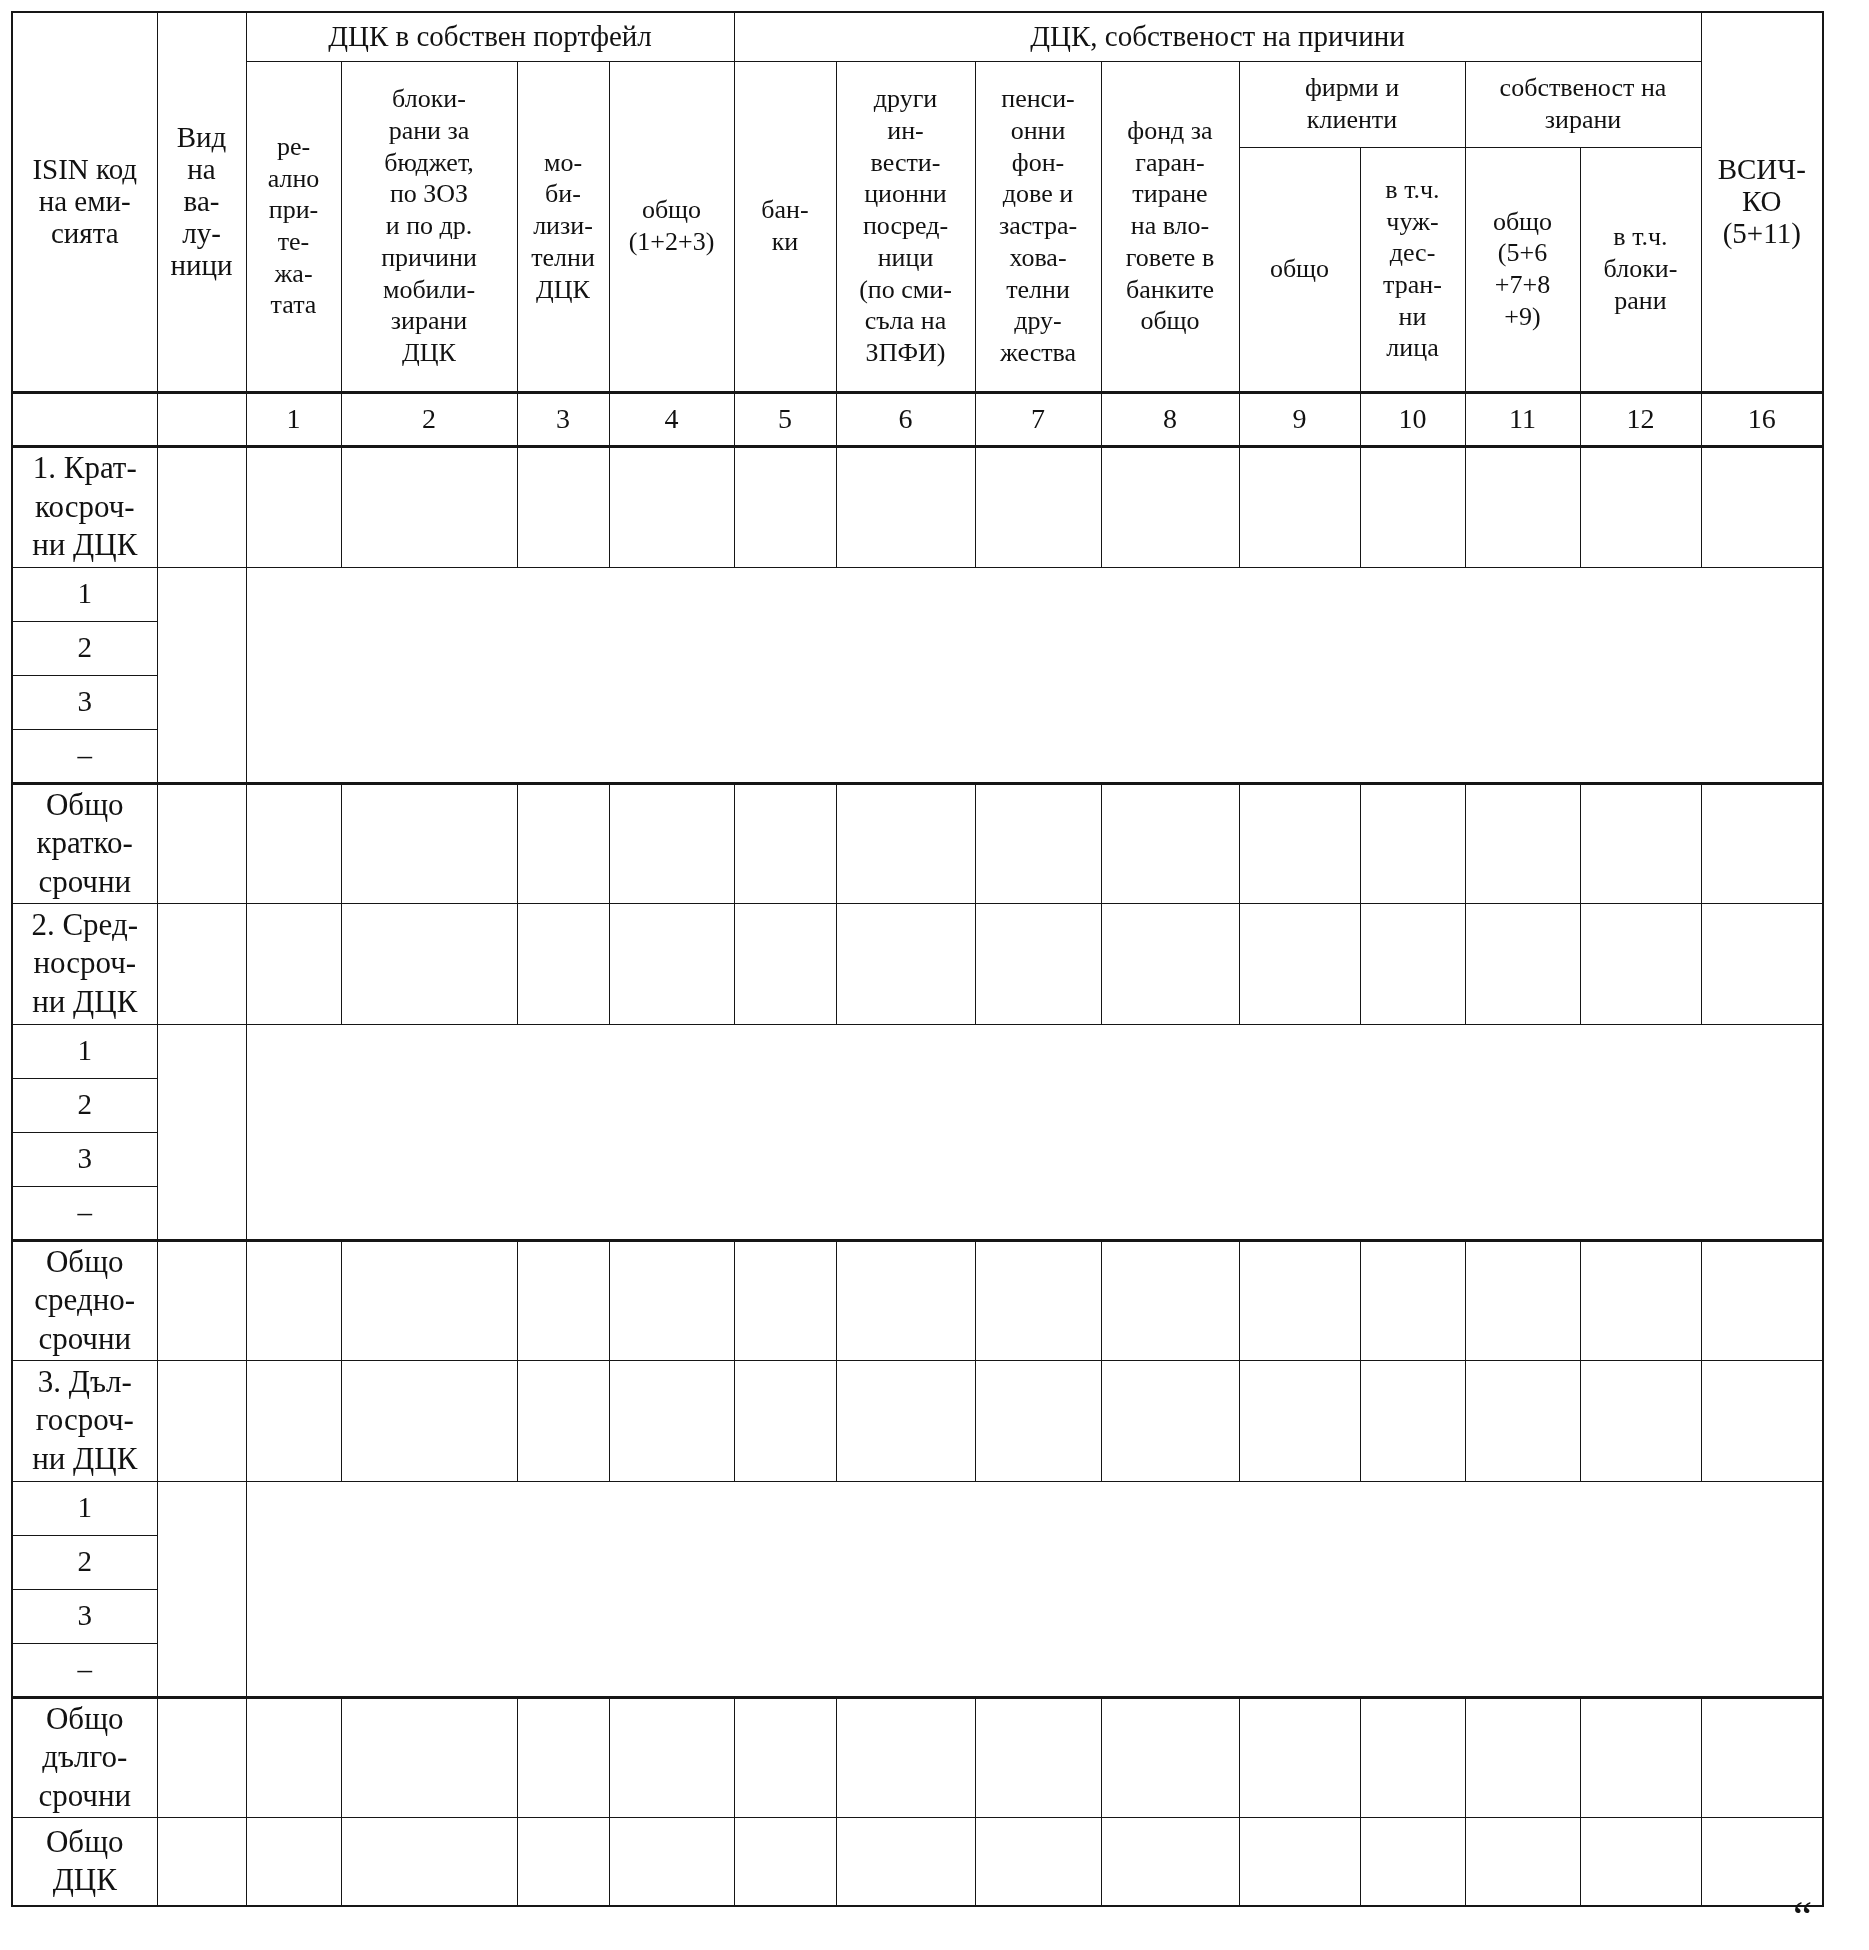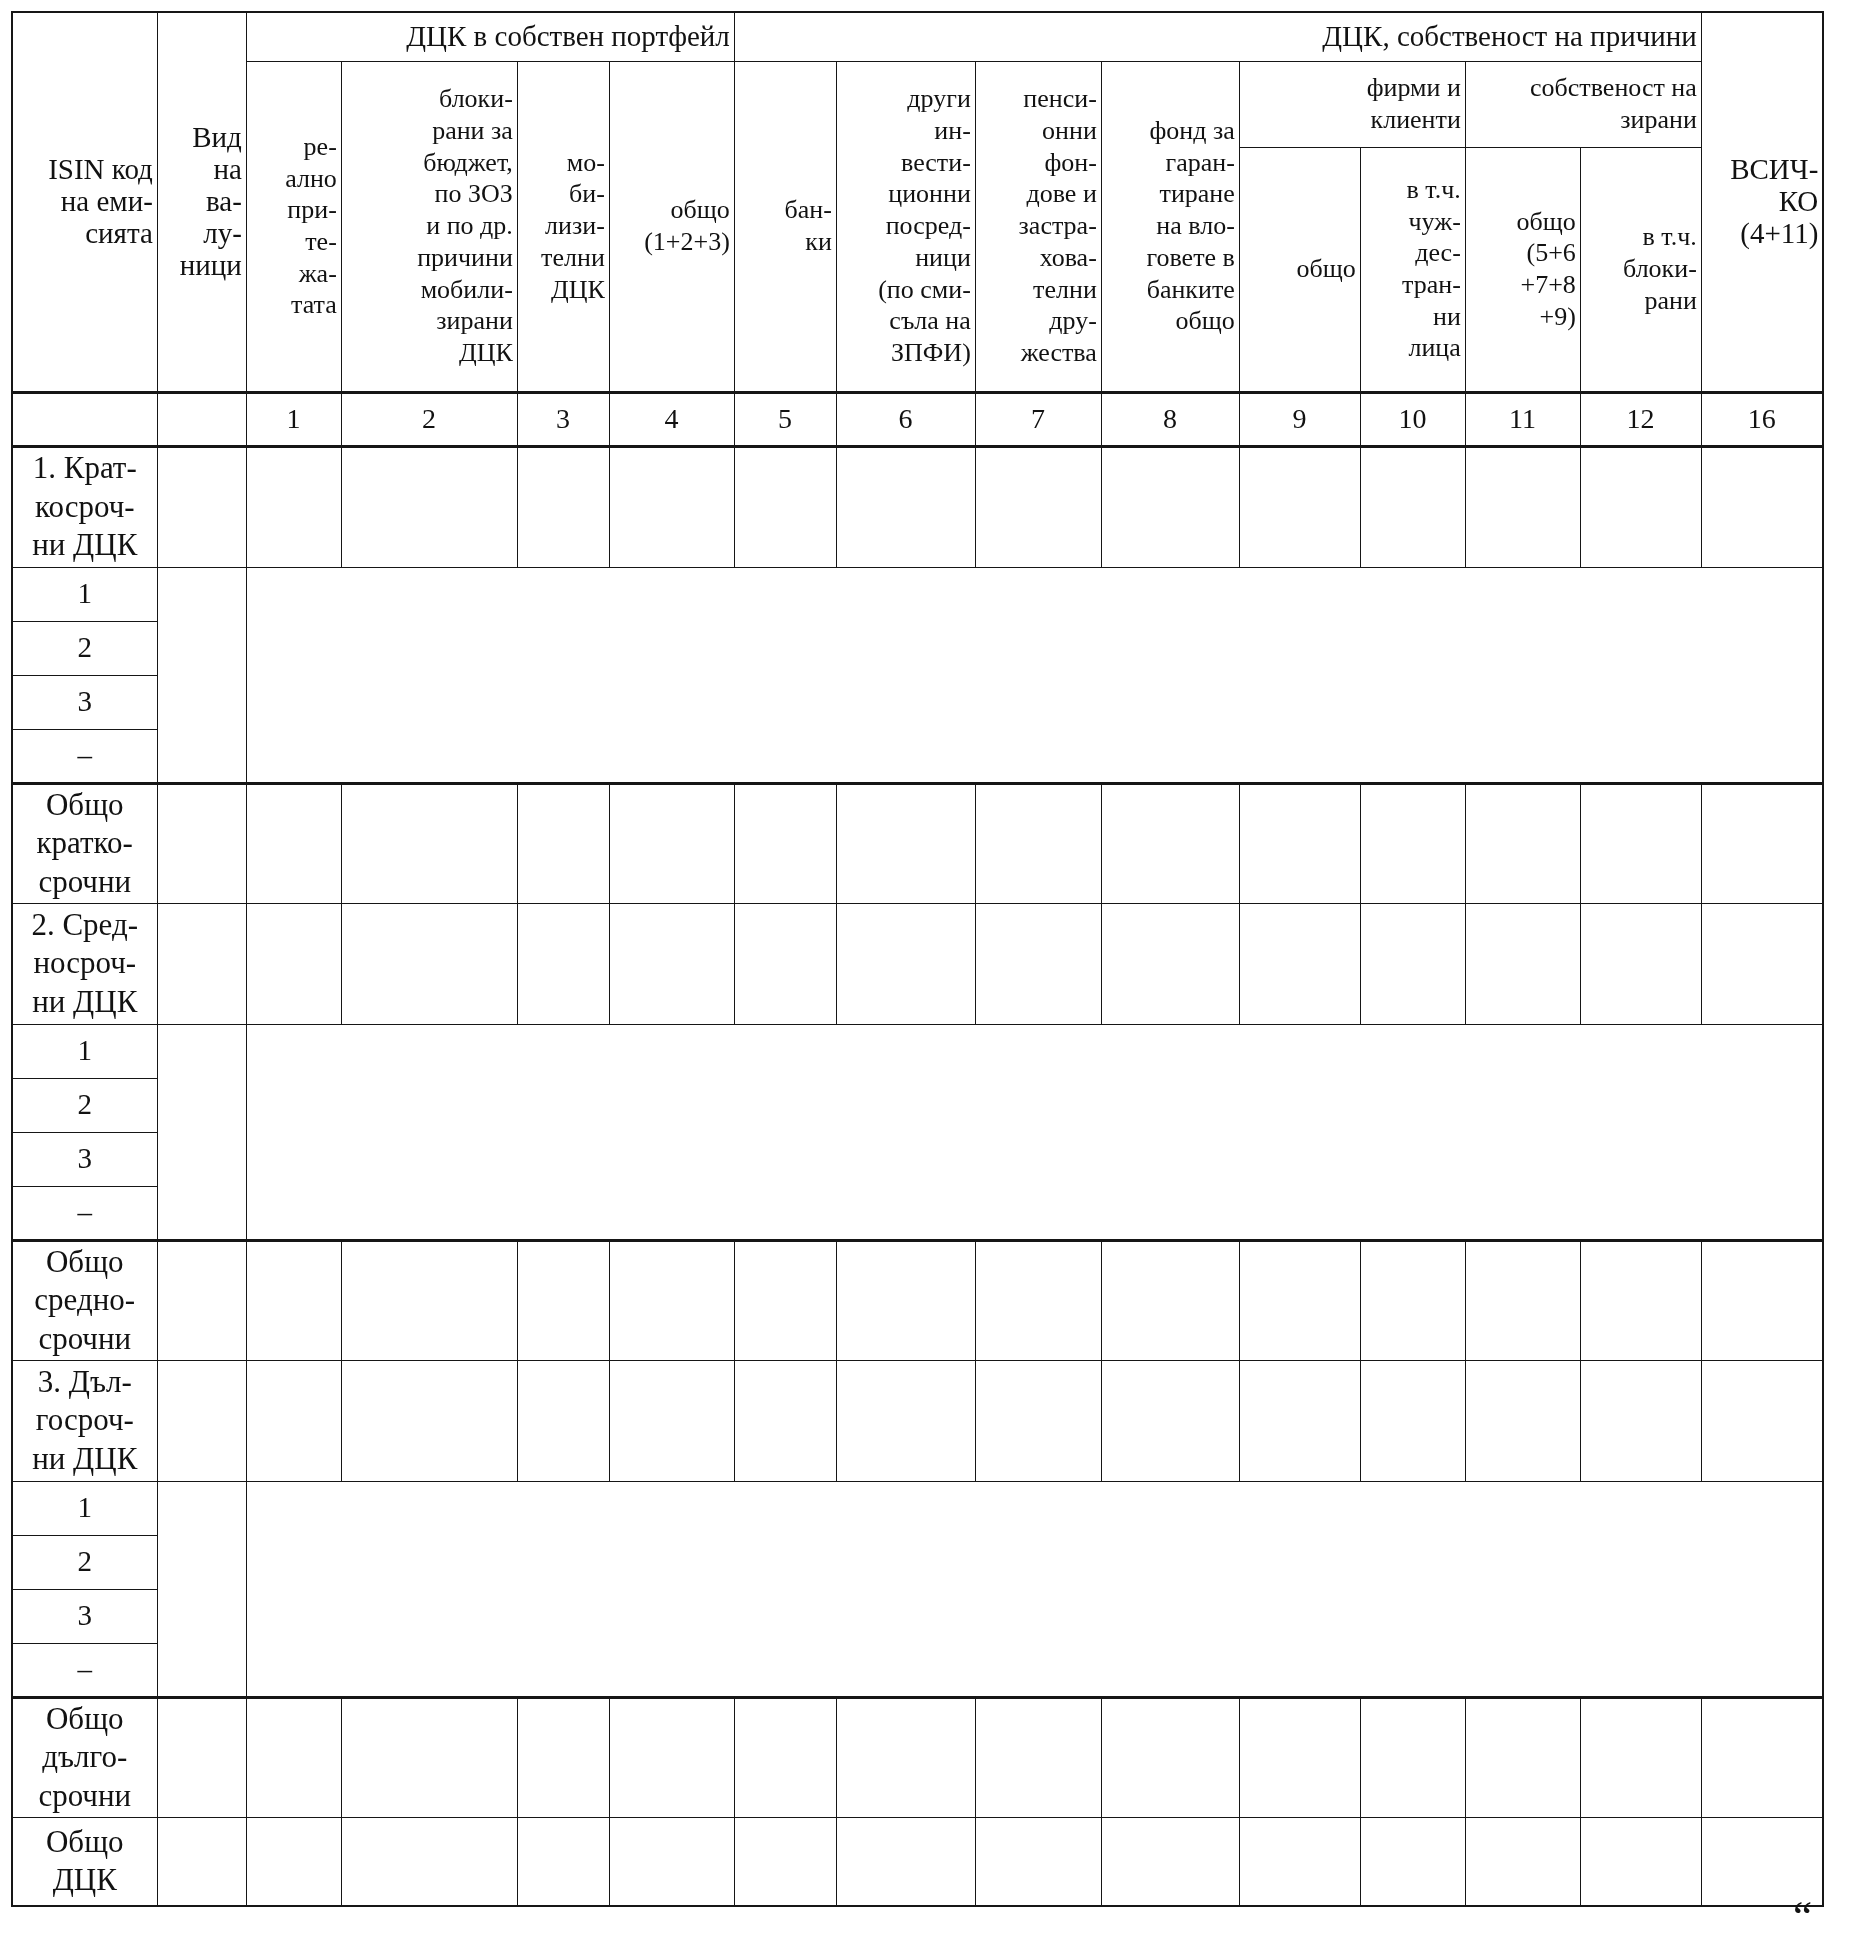--- a/index.html
+++ b/index.html
@@ -36,21 +36,21 @@
   
   tr.band1 { height: 49px; }
   tr.band2 { height: 86px; }
   tr.band3 { height: 245px; }
   tr.numrow { height: 54px; }
   tr.r-section { height: 121px; }
   tr.r-sub { height: 54px; }
   tr.r-total { height: 120px; }
   tr.r-grand { height: 89px; }
 
-  thead th { font-size: 26px; line-height: 1.22; text-align: right; }
+  thead th { font-size: 26px; line-height: 1.22; }
   tr.band1 th { font-size: 29px; line-height: 1.1; }
   th.grand-col { font-size: 29px; line-height: 1.25; }
   tr.numrow td { font-size: 28px; }
 
   td.lbl { font-size: 31px; line-height: 1.24; }
   tr.r-sub td.lbl { font-size: 29px; }
 
   
   tr.numrow td { border-top-width: 3.7px; border-bottom-width: 3.7px; }
   .thickb { border-bottom-width: 3.7px !important; }
@@ -95,21 +95,21 @@
 сията</th>
       <th rowspan="3">Вид
 на
 ва-
 лу-
 ници</th>
       <th colspan="4">ДЦК в собствен портфейл</th>
       <th colspan="8">ДЦК, собственост на причини</th>
       <th rowspan="3" class="grand-col">ВСИЧ-
 КО
-(4+11)</th>
+(5+11)</th>
     </tr>
     <tr class="band2">
       <th rowspan="2">ре-
 ално
 при-
 те-
 жа-
 тата</th>
       <th rowspan="2">блоки-
 рани за

